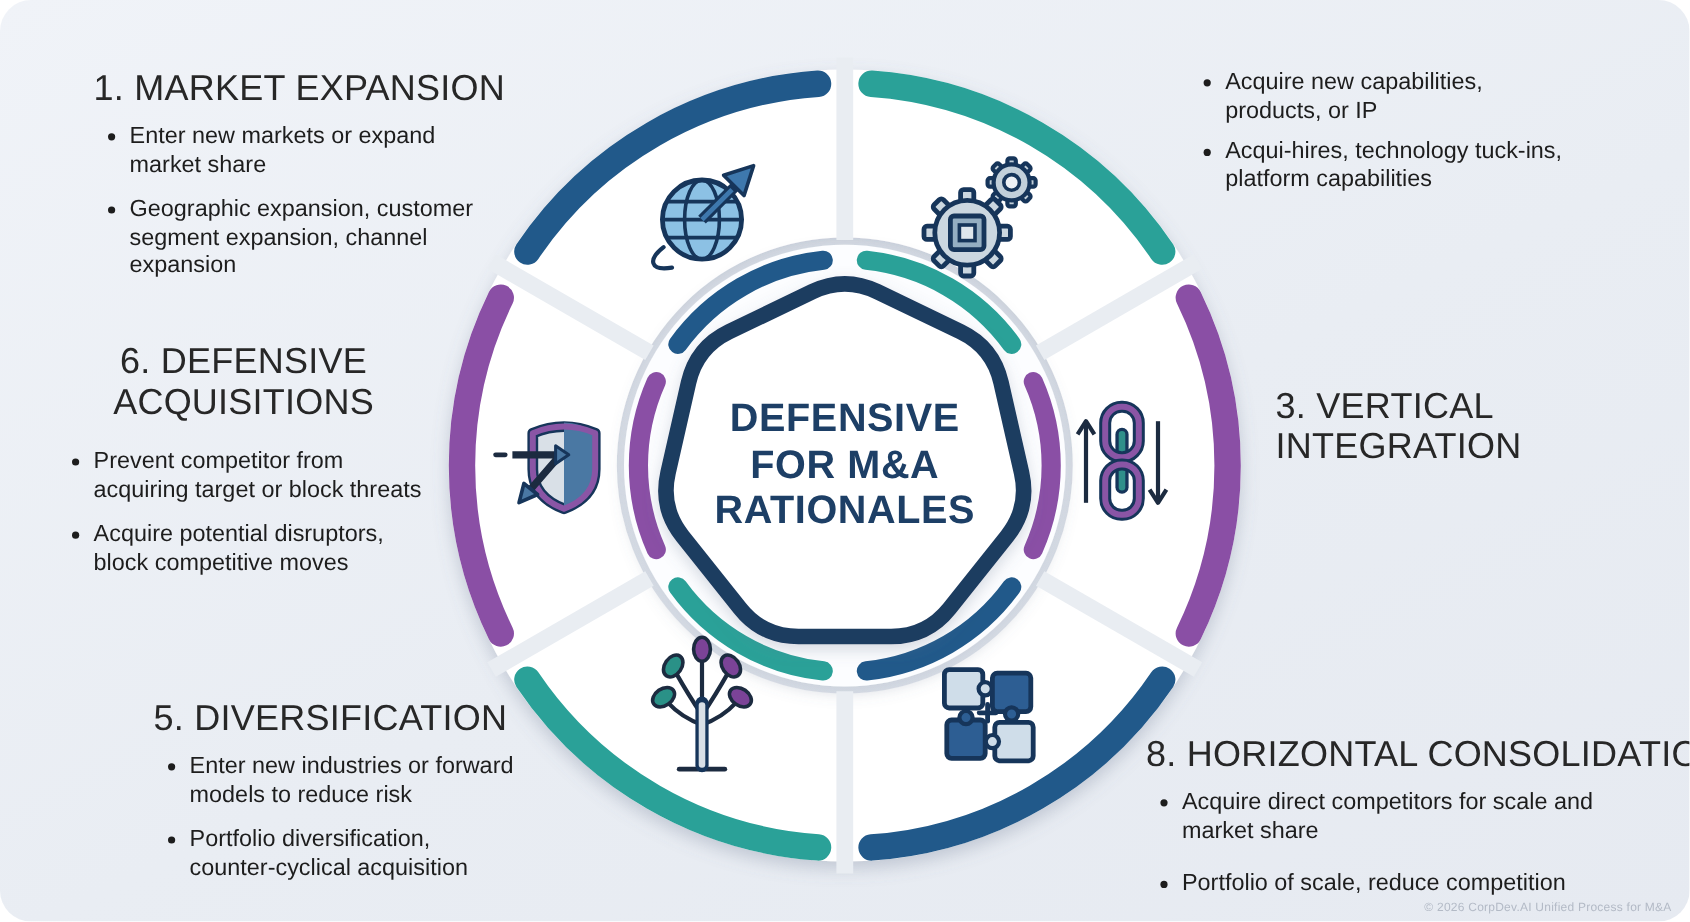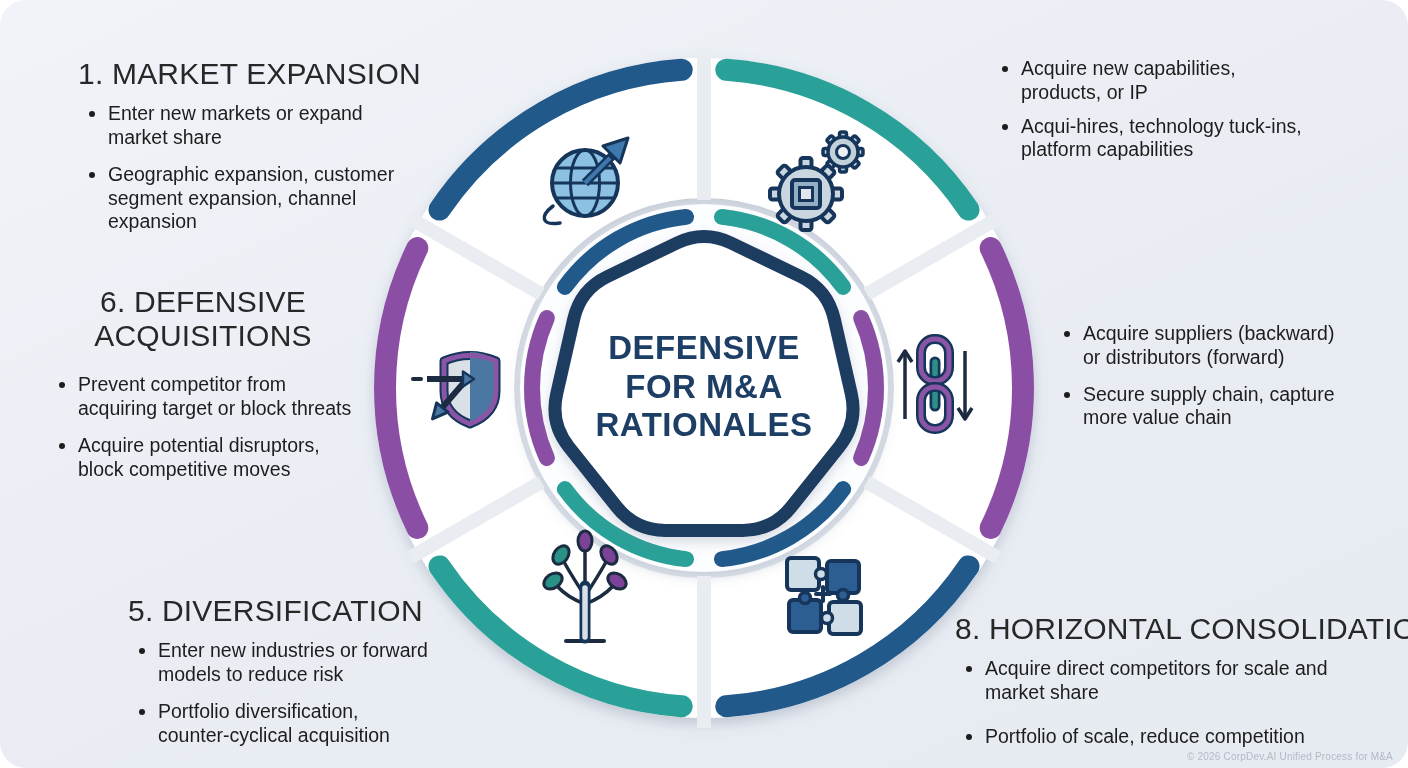--- a/index.html
+++ b/index.html
@@ -15,21 +15,21 @@
   .hline { white-space:nowrap; }
   .hline.indent { margin-left:30px; }
   ul.bullets { margin:0; padding:0 0 0 30px; list-style:disc; }
   ul.bullets li { font-size:19.5px; color:#1d1d1d; line-height:1.22; margin-bottom:13px; }
   .b3 ul.bullets { padding-left:20px; }
 
   .b1 { left:78px;  top:57px;  width:325px; }
   .b2 { left:991px; top:57px;  width:320px; }
   .b3 { left:1063px;top:322px; width:280px; }
   .b4 { left:955px; top:612px; width:378px; }
-  .b5 { left:128px; top:582px; width:302px;margin-top:12px; }
+  .b5 { left:128px; top:582px; width:302px; }
   .b6 { left:48px;  top:285px; width:310px; }
 
   .center-title {
     position:absolute; left:544px; top:329px; width:320px;
     text-align:center; font-weight:bold; font-size:33px; line-height:1.17;
     color:#1d3f66; letter-spacing:0.5px;
   }
   .center-title div { white-space:nowrap; }
 
   .footer-note {
@@ -203,24 +203,24 @@
   </section>
 
   <section class="tblock b2">
     <ul class="bullets">
       <li style="margin-bottom:10px;">Acquire new capabilities, products, or IP</li>
       <li>Acqui-hires, technology tuck-ins, platform capabilities</li>
     </ul>
   </section>
 
   <section class="tblock b3">
-    <ul class="bullets">
-      <li>Acquire suppliers (backward) or distributors (forward)</li>
-      <li>Secure supply chain, capture more value chain</li>
-    </ul>
+    <div class="heading">
+      <div class="hline">3. VERTICAL</div>
+      <div class="hline">INTEGRATION</div>
+    </div>
   </section>
 
   <section class="tblock b4">
     <div class="heading">
       <div class="hline">8. HORIZONTAL CONSOLIDATION</div>
     </div>
     <ul class="bullets">
       <li style="margin-bottom:20px;">Acquire direct competitors for scale and market share</li>
       <li>Portfolio of scale, reduce competition</li>
     </ul>

